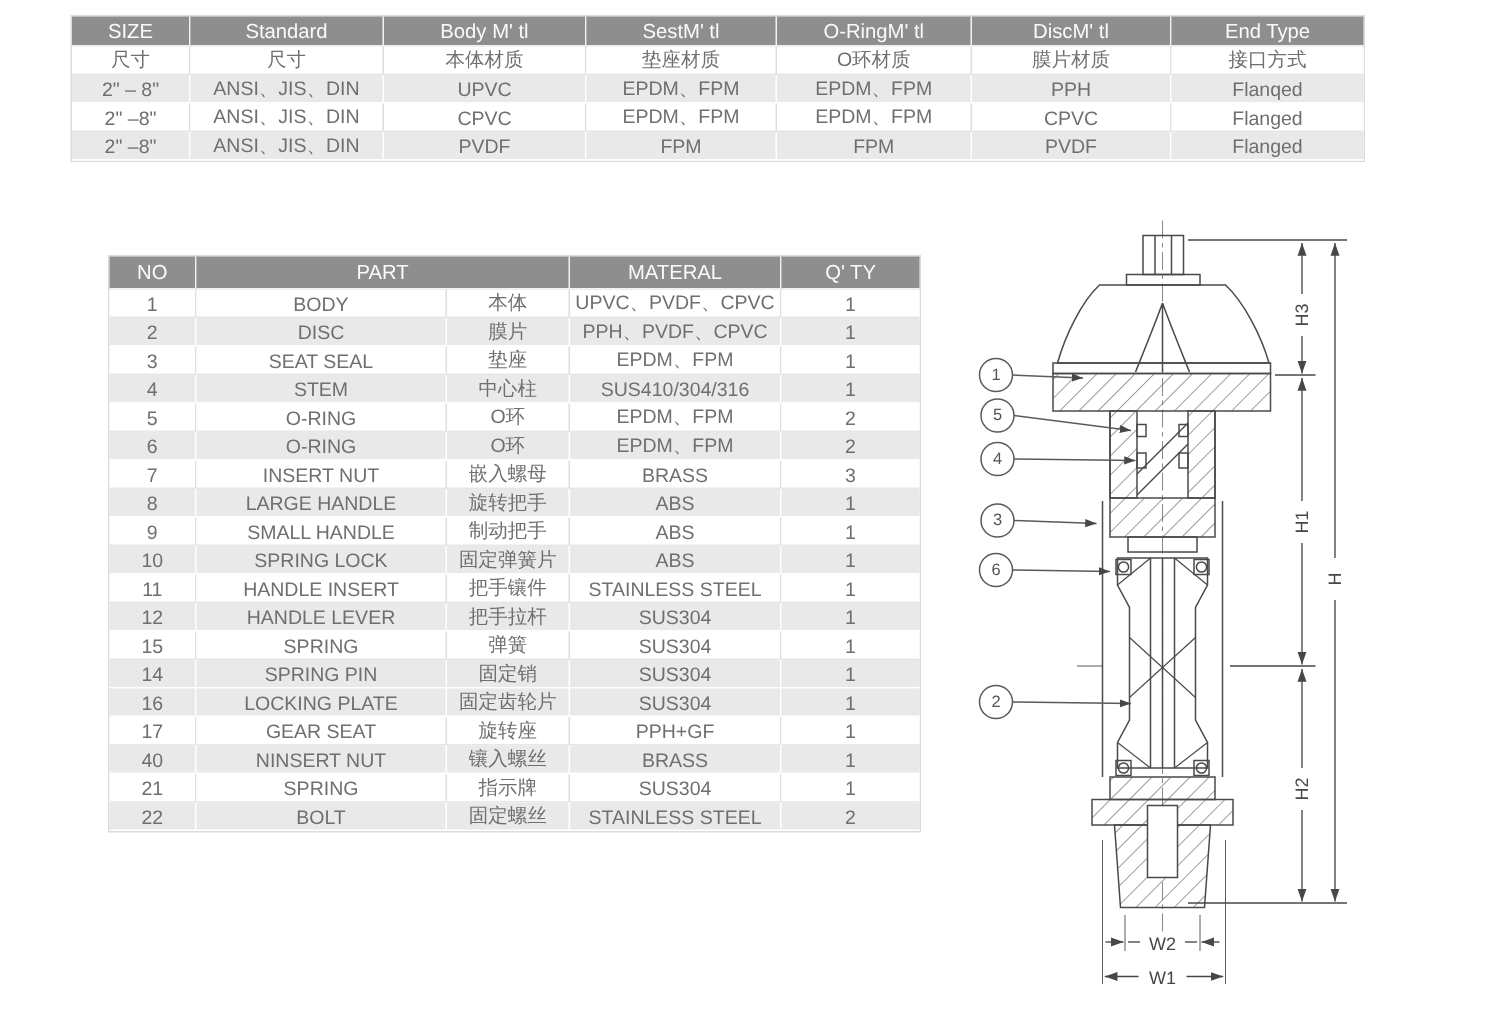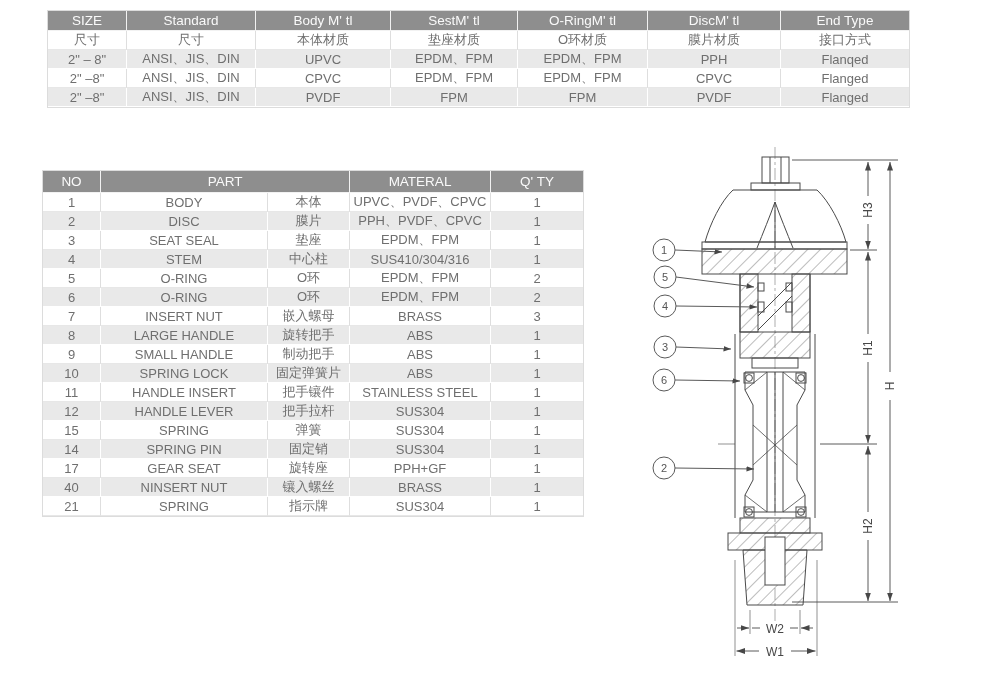--- a/index.html
+++ b/index.html
@@ -14,21 +14,21 @@
   th,td{overflow:hidden;white-space:nowrap;text-align:center;vertical-align:middle;padding:0 2px;box-sizing:border-box;}
   
   .spec{left:47px;top:10px;width:861px;}
   .spec table{width:861px;border:1px solid #dcdcdc;}
   .spec th{
     background:#8e8e8e;color:#fafafa;font-weight:normal;font-size:13.5px;height:20px;
     border-right:1px solid #f2f2f2;border-bottom:1px solid #f2f2f2;
   }
   .spec th:last-child{border-right:none;}
   
-  .parts{left:42px;top:170px;width:540px;}
+  .parts{left:72px;top:170px;width:540px;}
   .parts table{width:540px;border:1px solid #dcdcdc;}
   .parts th{
     background:#8e8e8e;color:#fafafa;font-weight:normal;font-size:13.5px;height:22px;
     border-right:1px solid #f2f2f2;border-bottom:1px solid #f2f2f2;
   }
   .parts th:last-child{border-right:none;}
   
   td{font-size:13px;color:#6f6f6f;height:19px;}
   tr.w td{background:#ffffff;border-right:1px solid #dedede;border-bottom:1px solid #e7e7e7;}
   tr.g td{background:#e9e9e9;border-right:1px solid #ffffff;border-bottom:1px solid #ffffff;}
@@ -213,40 +213,54 @@
           <td>SUS304</td>
           <td>1</td>
         </tr>
         <tr class="g">
           <td>14</td>
           <td>SPRING PIN</td>
           <td>固定销</td>
           <td>SUS304</td>
           <td>1</td>
         </tr>
+        <tr class="g">
+          <td>16</td>
+          <td>LOCKING PLATE</td>
+          <td>固定齿轮片</td>
+          <td>SUS304</td>
+          <td>1</td>
+        </tr>
         <tr class="w">
           <td>17</td>
           <td>GEAR SEAT</td>
           <td>旋转座</td>
           <td>PPH+GF</td>
           <td>1</td>
         </tr>
         <tr class="g">
           <td>40</td>
           <td>NINSERT NUT</td>
           <td>镶入螺丝</td>
           <td>BRASS</td>
           <td>1</td>
         </tr>
         <tr class="w">
           <td>21</td>
           <td>SPRING</td>
           <td>指示牌</td>
           <td>SUS304</td>
           <td>1</td>
+        </tr>
+        <tr class="g">
+          <td>22</td>
+          <td>BOLT</td>
+          <td>固定螺丝</td>
+          <td>STAINLESS STEEL</td>
+          <td>2</td>
         </tr>
       </tbody>
   </table>
 </div>
 
 <svg class="abs drawing" viewBox="628 140 372 543" xmlns="http://www.w3.org/2000/svg">
   <defs>
     <pattern id="hatch" patternUnits="userSpaceOnUse" width="9" height="9" patternTransform="rotate(45)">
       <line x1="0" y1="0" x2="0" y2="9" stroke="#5a5a5a" stroke-width="0.8"></line>
     </pattern>

